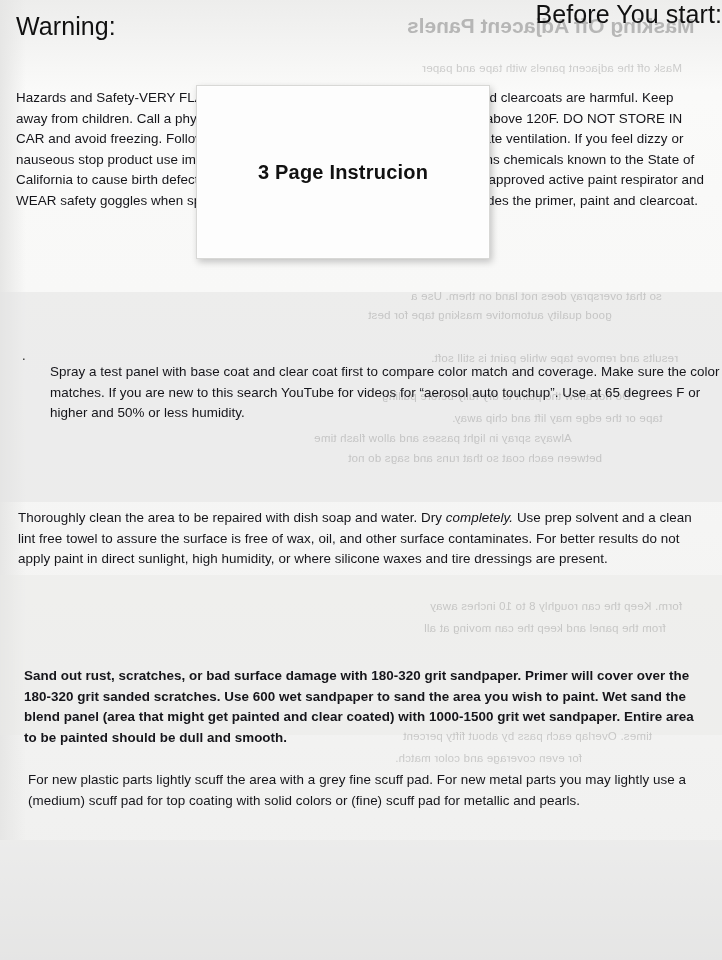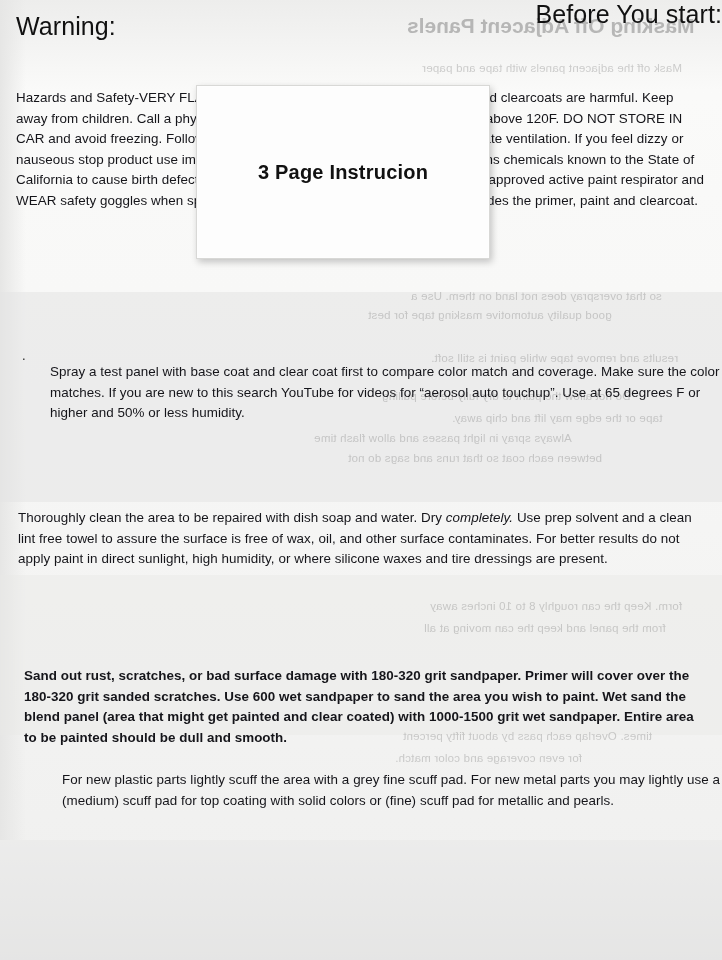--- a/index.html
+++ b/index.html
@@ -126,21 +126,21 @@
     font-size: 13px;
     color: #222;
   }
   .p-before { left: 18px; top: 362px; width: 680px; margin-left: 32px; }
 
   .h-surface { left: 16px; top: 458px; }
   .p-surface { left: 18px; top: 508px; width: 678px; }
 
   .h-sanding { left: 16px; top: 618px; }
   .p-sanding1 { left: 24px; top: 666px; width: 672px; font-weight: bold; }
-  .p-sanding2 { left: 28px; top: 770px; width: 660px; margin-left: 34px; }
+  .p-sanding2 { left: 28px; top: 770px; width: 660px; }
 </style>
 </head>
 <body>
 
 <div class="page">
 
   <div class="paper-shade-top"></div>
   <div class="paper-shade-left"></div>
   <div class="paper-shade-bottom"></div>
   <div class="band band-a"></div>

